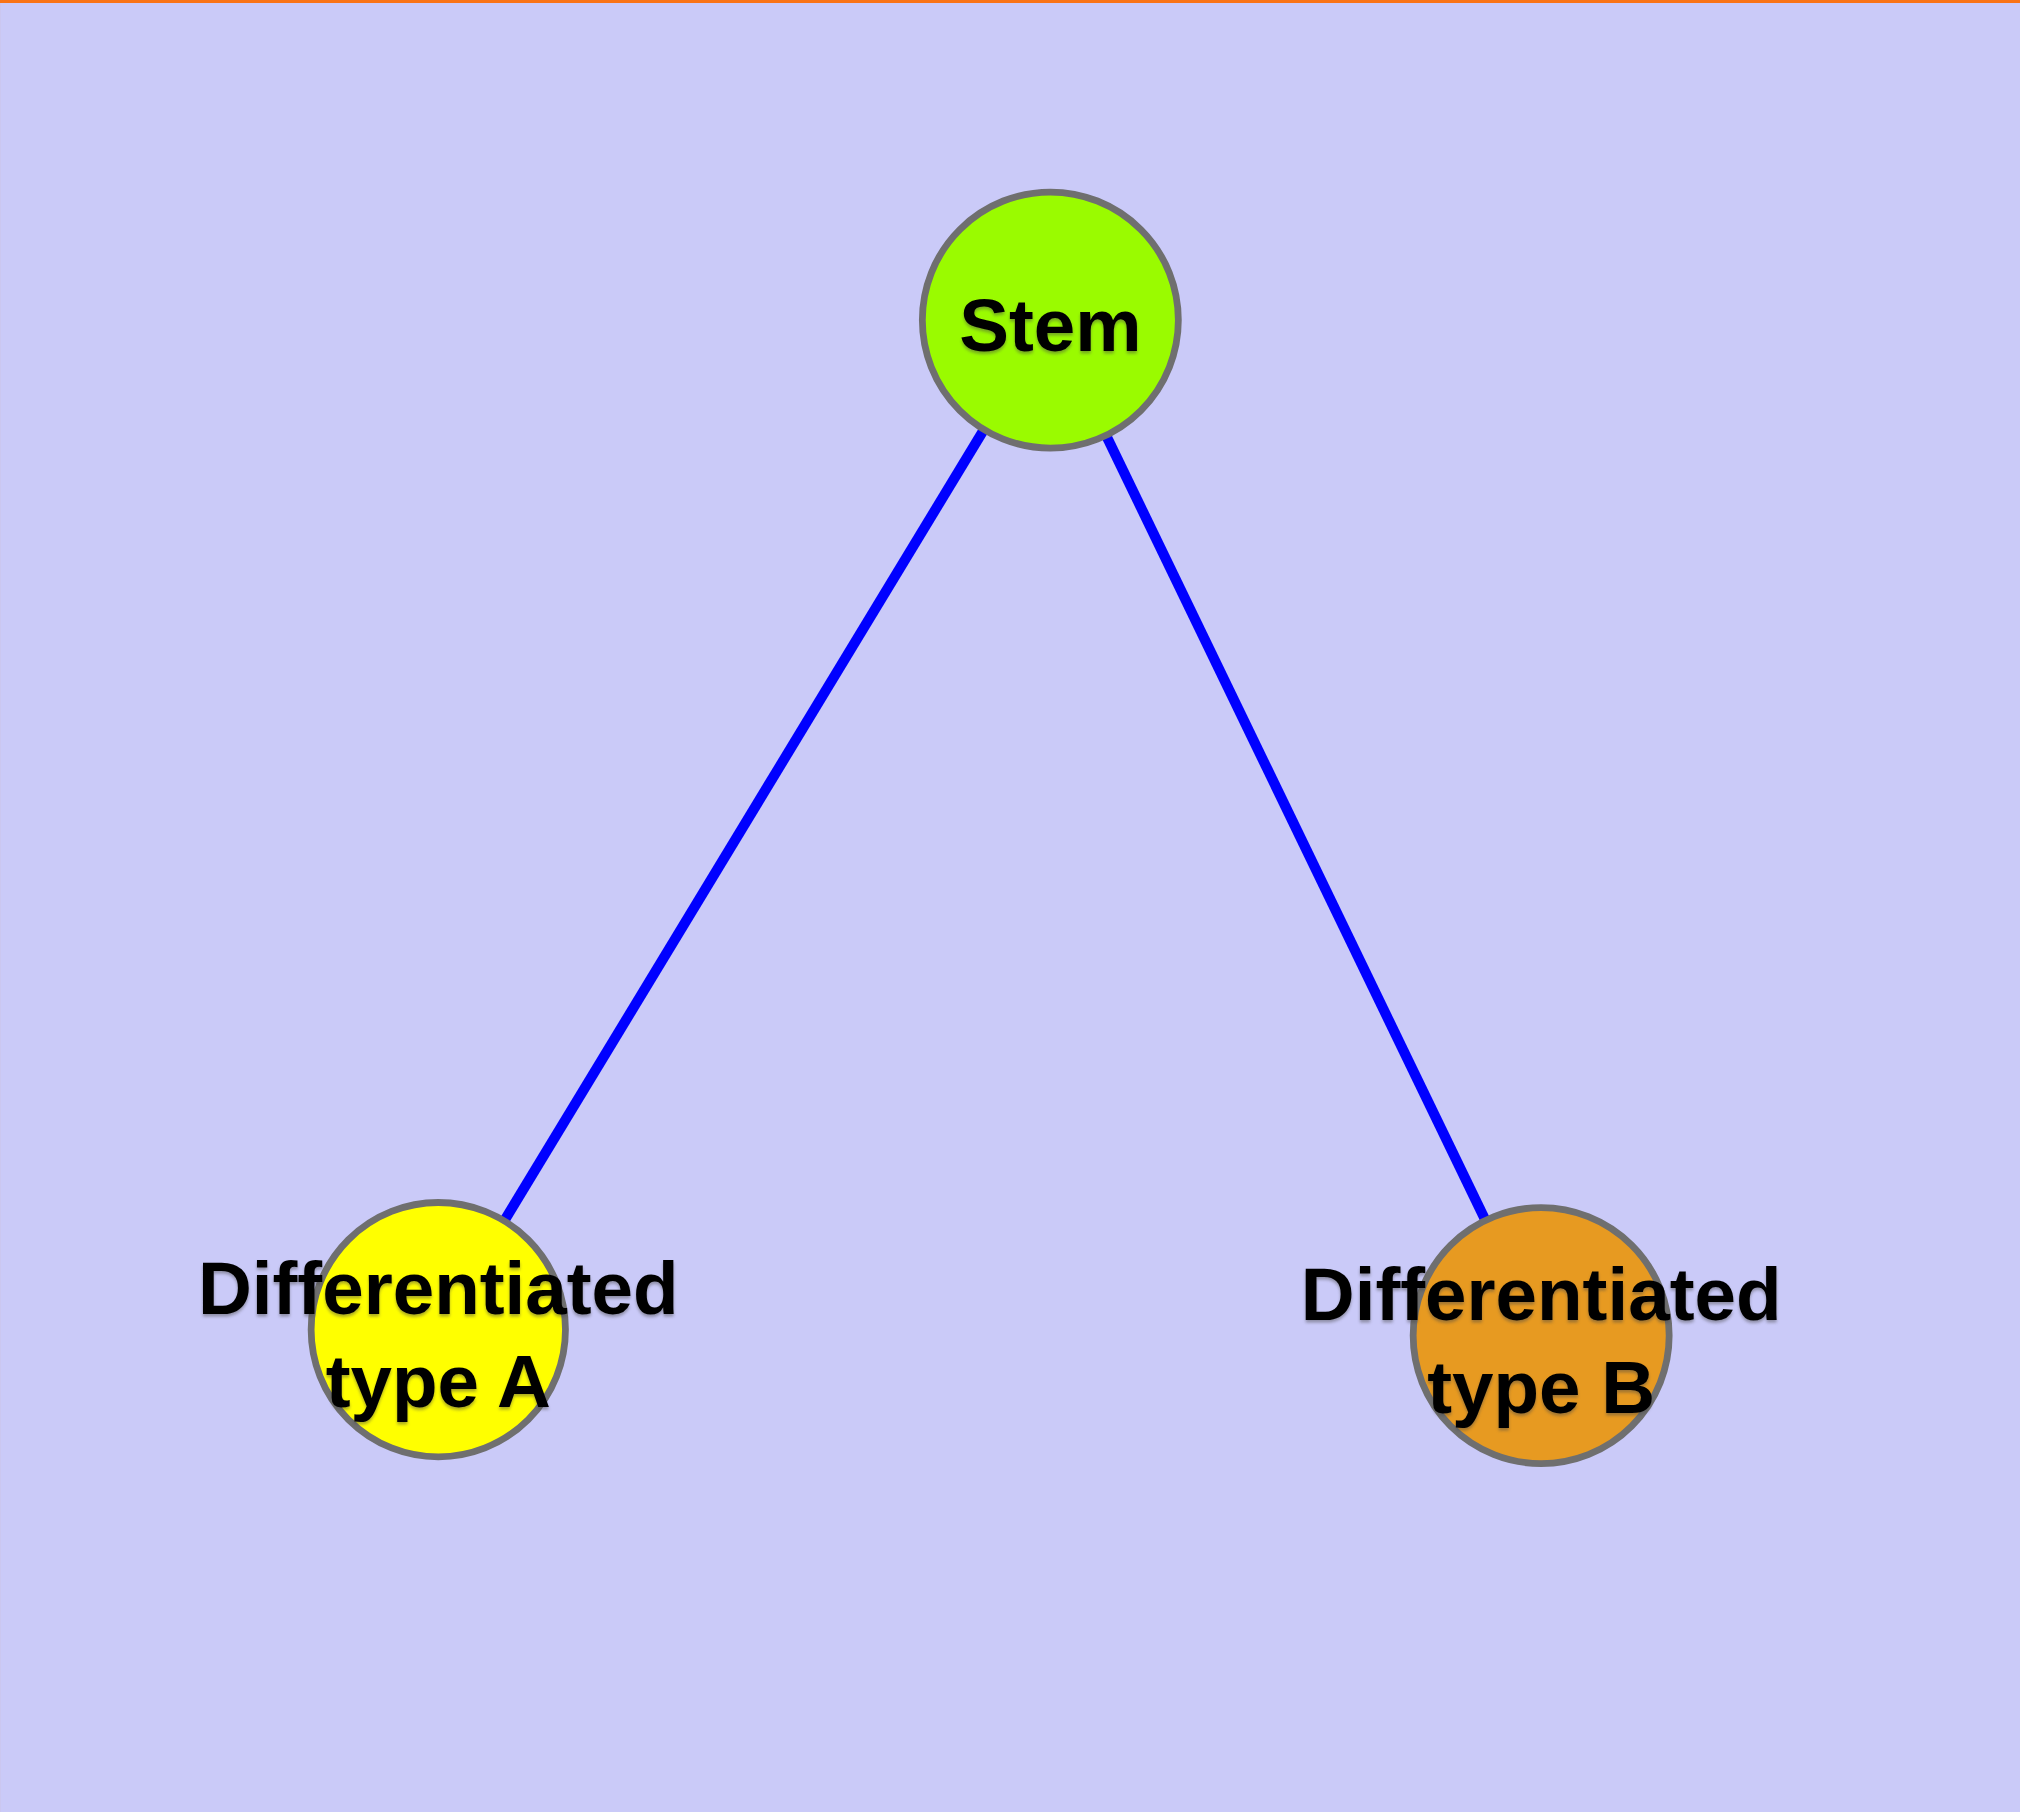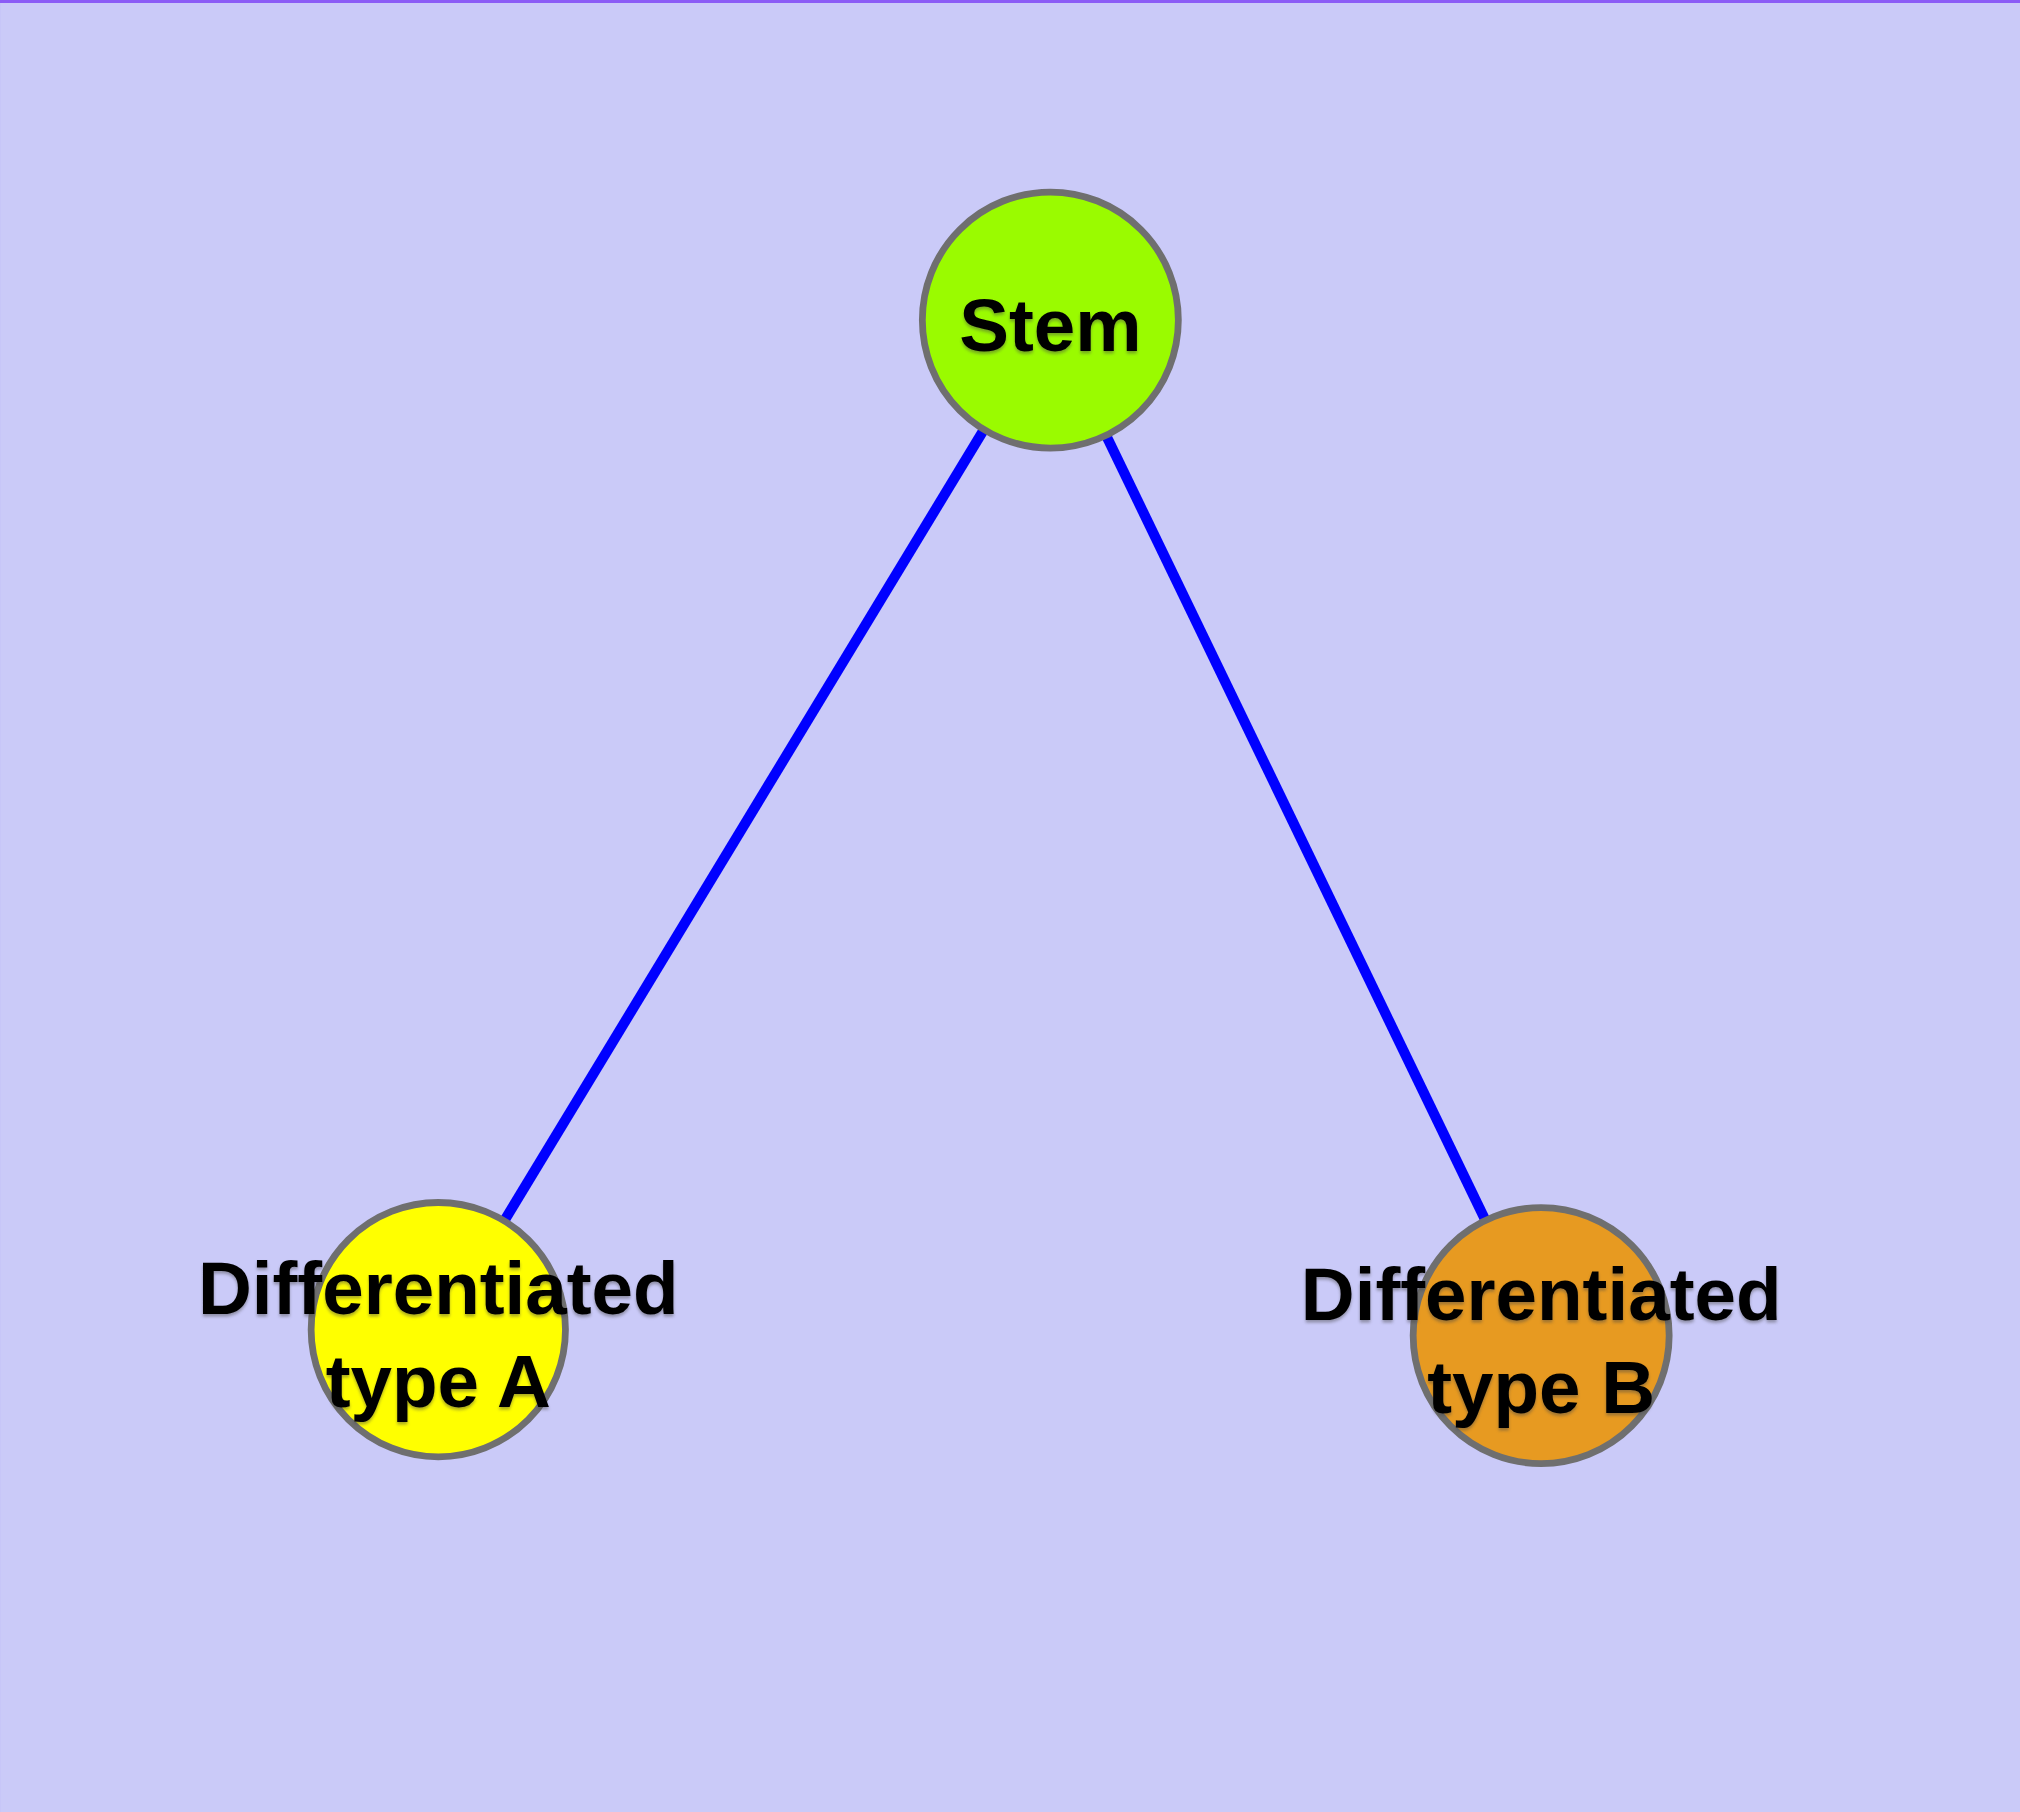--- a/index.html
+++ b/index.html
@@ -33,21 +33,21 @@
     font-weight: 700;
     font-size: 88px;
     fill: #000000;
     text-anchor: middle;
     filter: drop-shadow(0px 3px 2px rgba(70,70,70,0.45));
   }
 </style>
 </head>
 <body>
 
-<div class="canvas" style="background: #8b5cf6;">
+<div class="canvas" style="background: #f97316;">
   <div class="plot-area">
     <svg id="graph-svg" width="2021" height="1809" viewBox="0 0 2384 2134" xmlns="http://www.w3.org/2000/svg">
       <rect id="bg-rect" x="0" y="0" width="2384" height="2134" fill="#CACAF8"></rect>
       <g id="edges-layer">
           <line x1="1239" y1="374" x2="517" y2="1565" stroke="#0000FF" stroke-width="12" class="edge-line"></line>
           <line x1="1239" y1="374" x2="1818" y2="1572" stroke="#0000FF" stroke-width="12" class="edge-line"></line>
         </g>
       <g id="nodes-layer">
           <circle cx="1239" cy="374" r="151" fill="#9AFB00" stroke="#6F6F6F" stroke-width="8" class="node-circle"></circle>
           <circle cx="517" cy="1565" r="150" fill="#FFFF00" stroke="#6F6F6F" stroke-width="8" class="node-circle"></circle>

